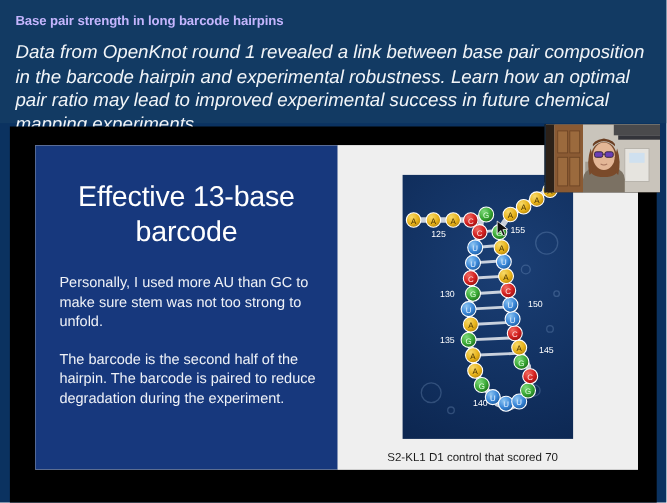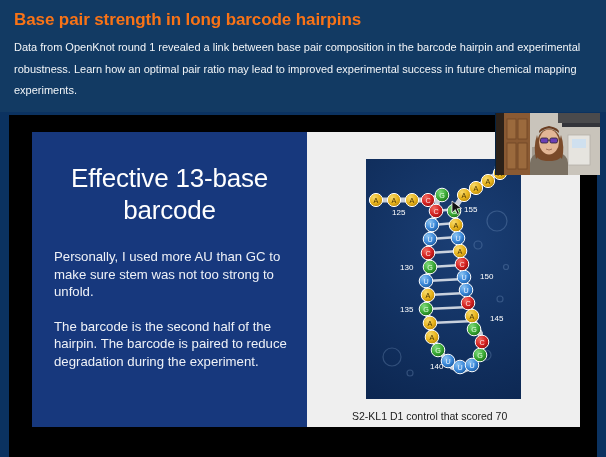--- a/index.html
+++ b/index.html
@@ -27,34 +27,35 @@
   #header {
     position: absolute;
     left: 0; top: 0;
     width: 606px;
     height: 112px;
     background: #123a63;
     box-sizing: border-box;
     padding: 9px 14px 0 14px;
   }
   #header-title {
-    color: #f97316;
-    font-size: 17px;
+    color: #c4b5fd;
+    font-size: 12px;
     font-weight: bold;
     line-height: 21px;
     letter-spacing: -0.1px;
     margin: 0 0 7px 0;
     white-space: nowrap;
   }
   #header-desc {
     color: #f2f5f8;
-    font-size: 11px;
+    font-size: 17px;
     line-height: 21.5px;
     margin: 0;
     max-width: 580px;
+    font-style: italic;
   }
 
   
   #video-frame {
     position: absolute;
     left: 9px;
     top: 115px;
     width: 588px;
     height: 348px;
     background: #000000;

